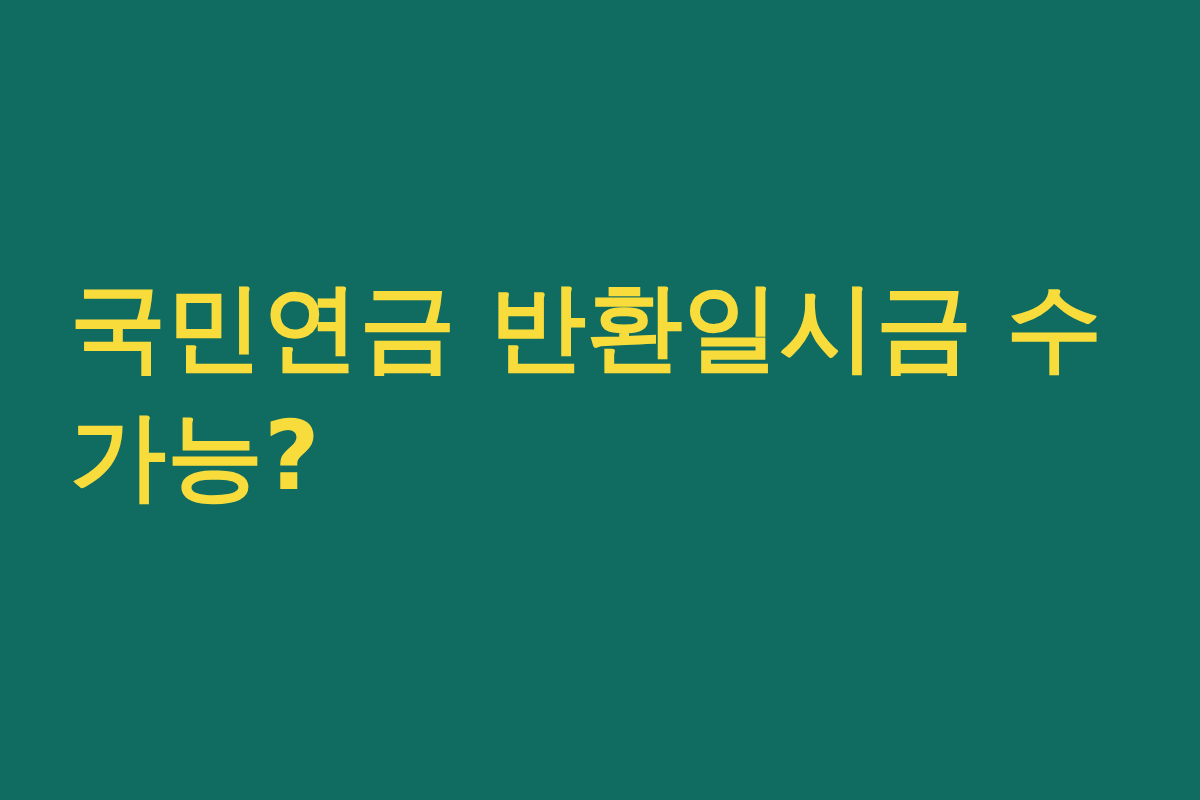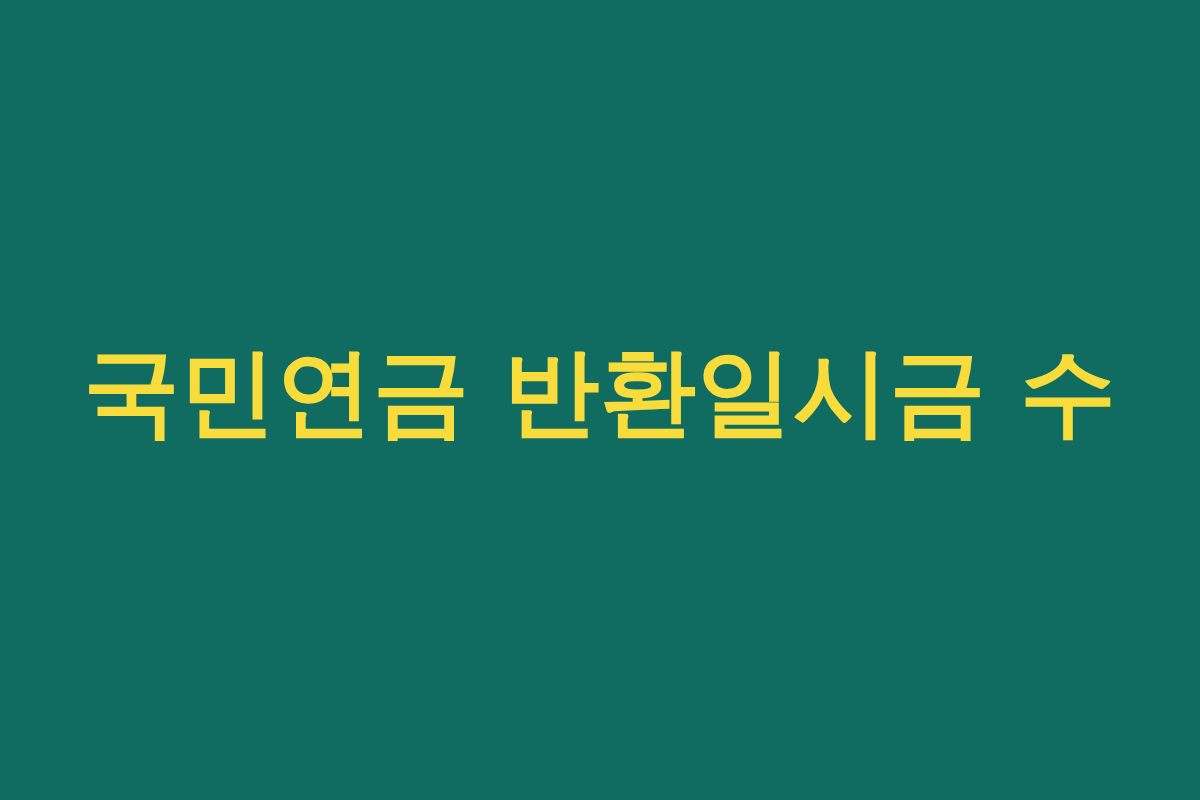--- a/index.html
+++ b/index.html
@@ -21,21 +21,20 @@
     height: 800px;
     box-sizing: border-box;
     display: flex;
     align-items: center;
     justify-content: center;
     background: #106B61;
   }
 
   #headline-block {
     width: 1060px;
-    text-align: center;
     padding: 0;
     margin: 8px;
     
     transform: translateY(-8px);
   }
 
   .headline-line {
     display: block;
     color: #F8DC3C;
     font-family: "DejaVu Sans", "Liberation Sans", sans-serif;
@@ -57,15 +56,16 @@
 </head>
 <body>
 
 <div id="thumbnail-card" style="background: rgb(16, 107, 97);">
 
   <div id="headline-block">
 
     <span class="headline-line line-1" style="color: rgb(248, 220, 60);">국민연금 반환일시금 수</span>
 
 
+    <span class="headline-line line-3" style="color: rgb(248, 220, 60);">가능?</span>
 
   </div>
 </div>
 
 </body></html>

